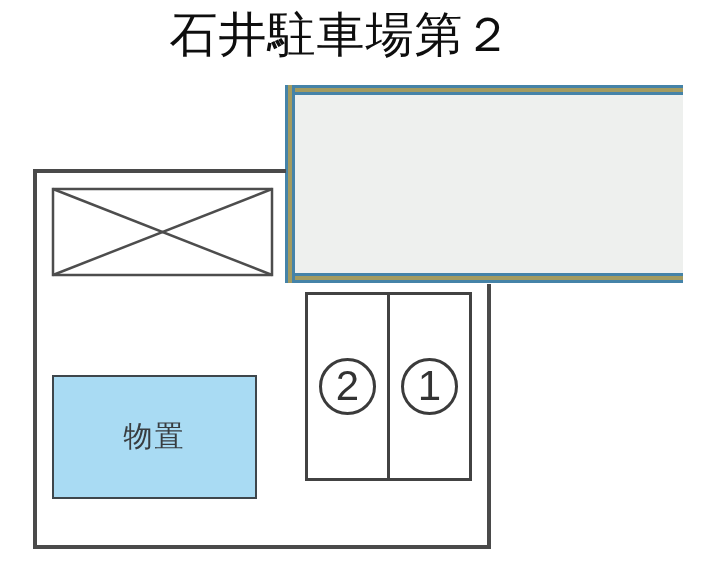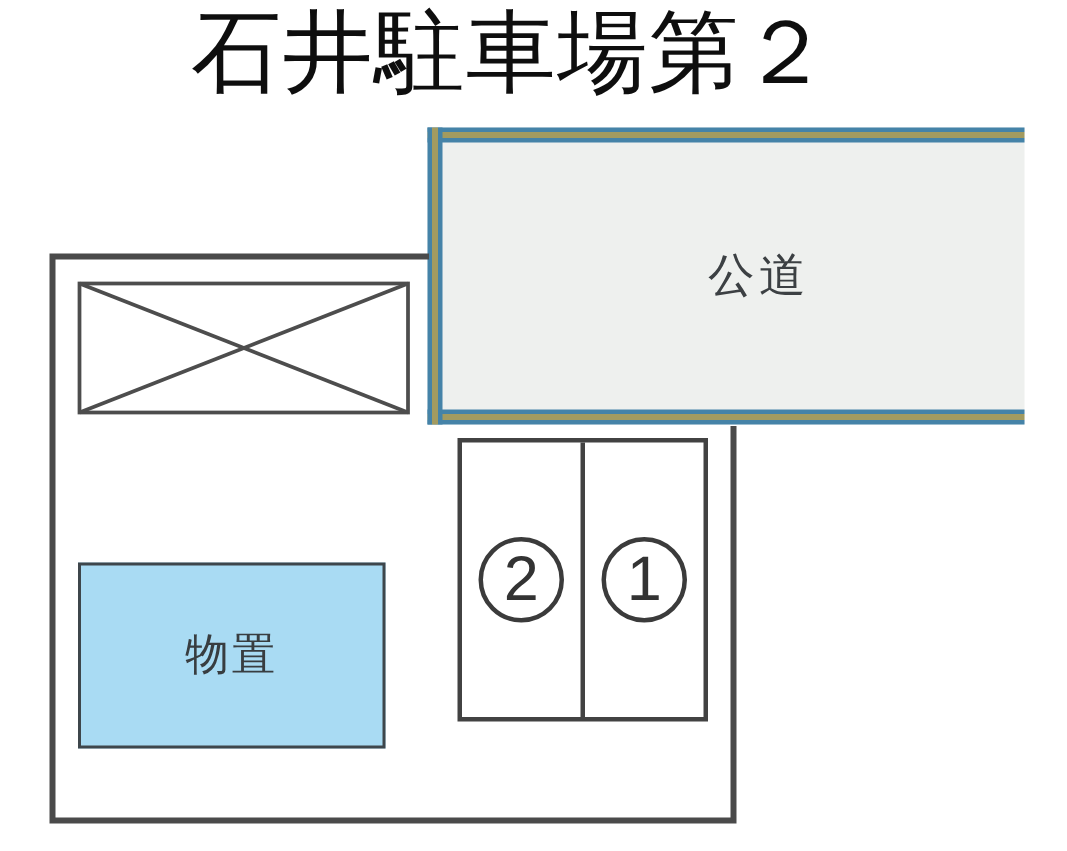--- a/index.html
+++ b/index.html
@@ -2,21 +2,21 @@
 <html><head>
 <meta charset="utf-8">
 <style>
   html, body { margin:0; padding:0; background:#ffffff; }
   .canvas {
     position:relative; width:711px; height:567px; background:#ffffff;
     font-family:"Liberation Sans", sans-serif; overflow:hidden;
   }
   .title {
     position:absolute; top:4px; left:0; width:682px;
-    text-align:center; font-size:60px; line-height:62px;
+    text-align:center; font-size:48px; line-height:62px;
     color:#0e0e0e; letter-spacing:1px; white-space:nowrap;
   }
   
   .road { position:absolute; left:285px; top:85px; width:398px; height:198px; background:#eef0ee; }
   .stripe { position:absolute; }
   .stripe.top    { left:0; right:0; top:0; height:10px;
                    background:linear-gradient(180deg,#4583a8 0 3px,#a39b60 3px 7px,#4583a8 7px 10px); }
   .stripe.bottom { left:0; right:0; bottom:0; height:10px;
                    background:linear-gradient(180deg,#4583a8 0 3px,#a39b60 3px 7px,#4583a8 7px 10px); }
   .stripe.left   { left:0; top:0; bottom:0; width:10px;
@@ -54,21 +54,20 @@
 <body>
 
 <div class="canvas">
 
   <div class="title">石井駐車場第２</div>
 
   <div class="road">
     <div class="stripe top"></div>
     <div class="stripe bottom"></div>
     <div class="stripe left"></div>
-    <span class="road-label">公道</span>
   </div>
 
   <svg class="overlay" viewBox="0 0 711 567">
     <path class="boundary" d="M 286 171 L 35 171 L 35 547 L 489 547 L 489 284"></path>
     <g>
       <rect class="xbox" x="53" y="189" width="219" height="86"></rect>
       <line class="xline" x1="53" y1="189" x2="272" y2="275"></line>
       <line class="xline" x1="53" y1="275" x2="272" y2="189"></line>
     </g>
   </svg>

